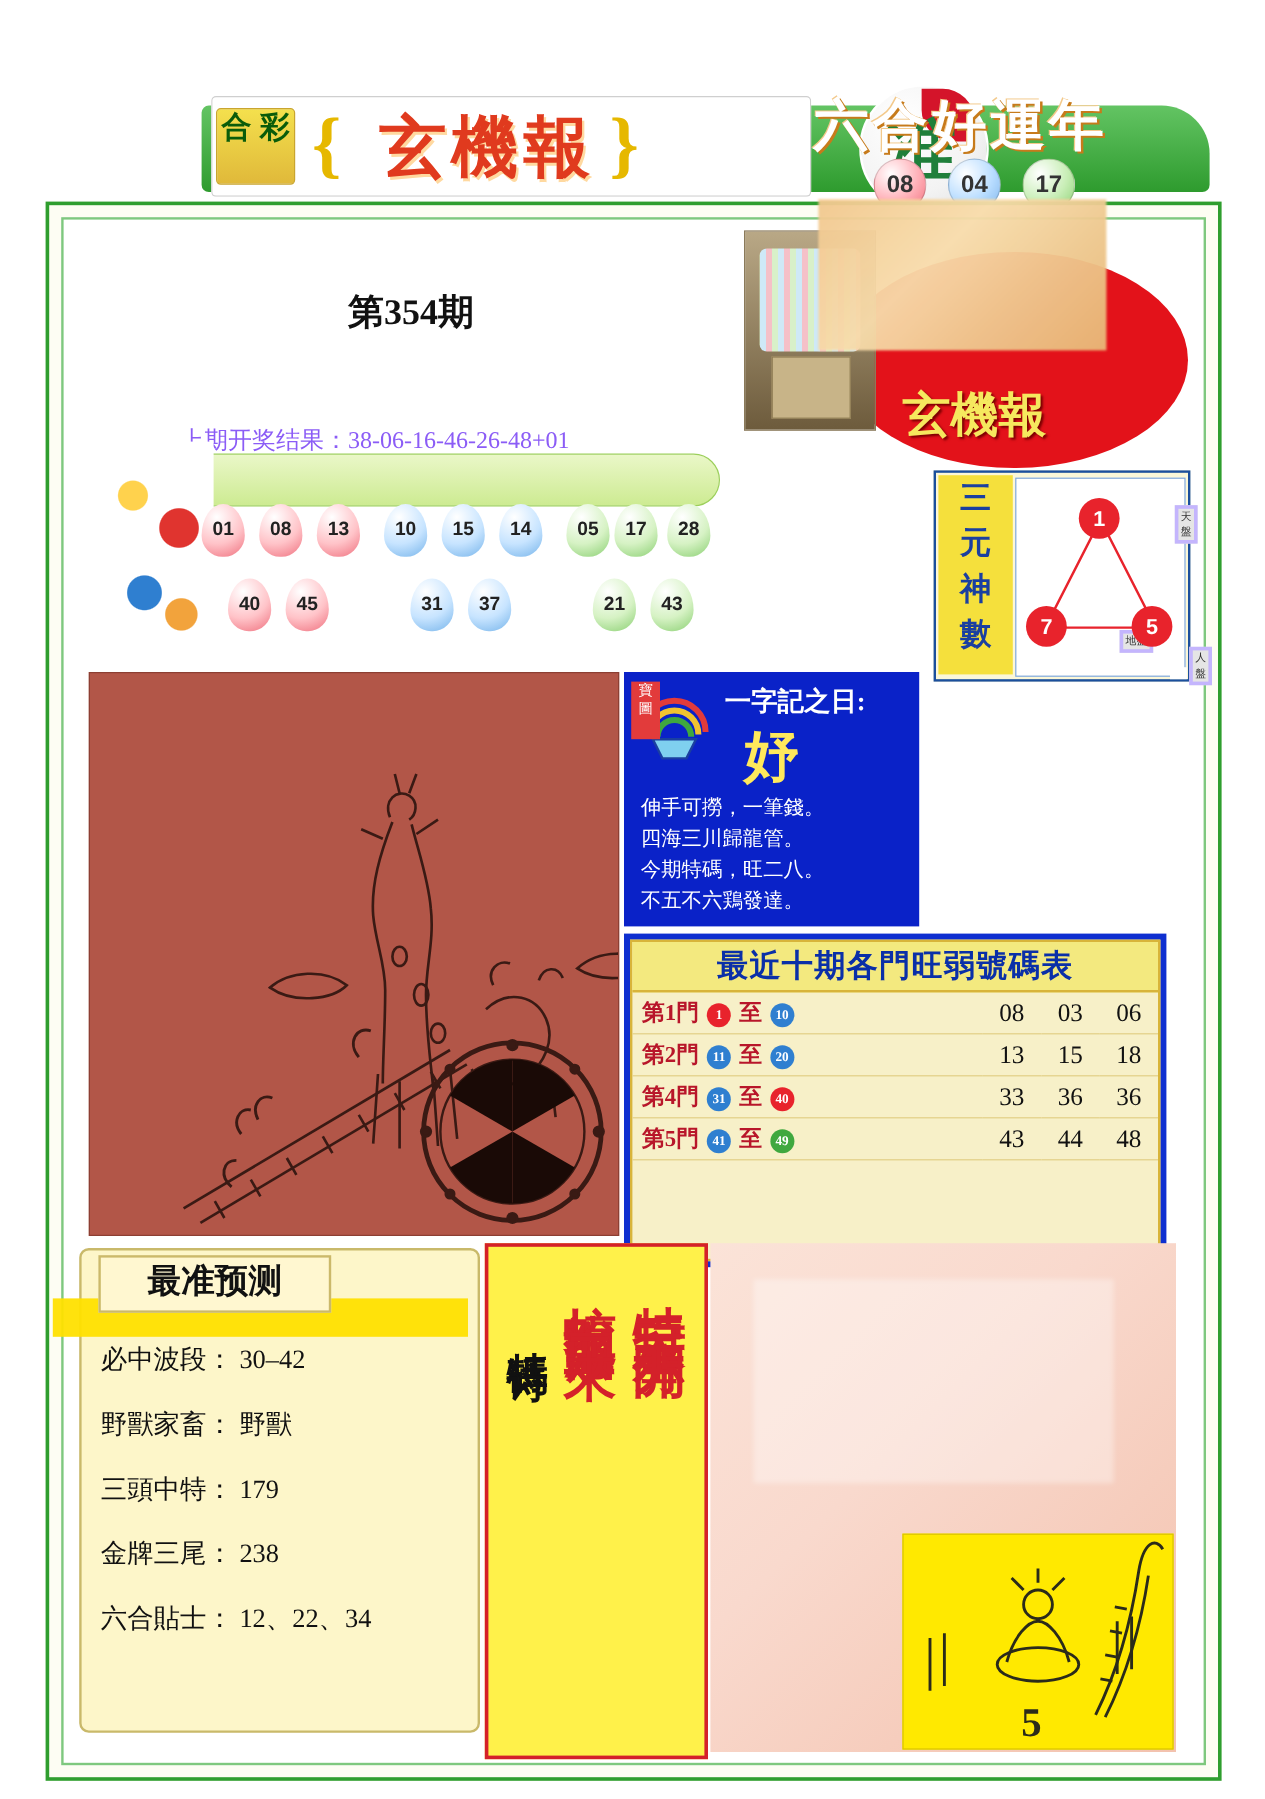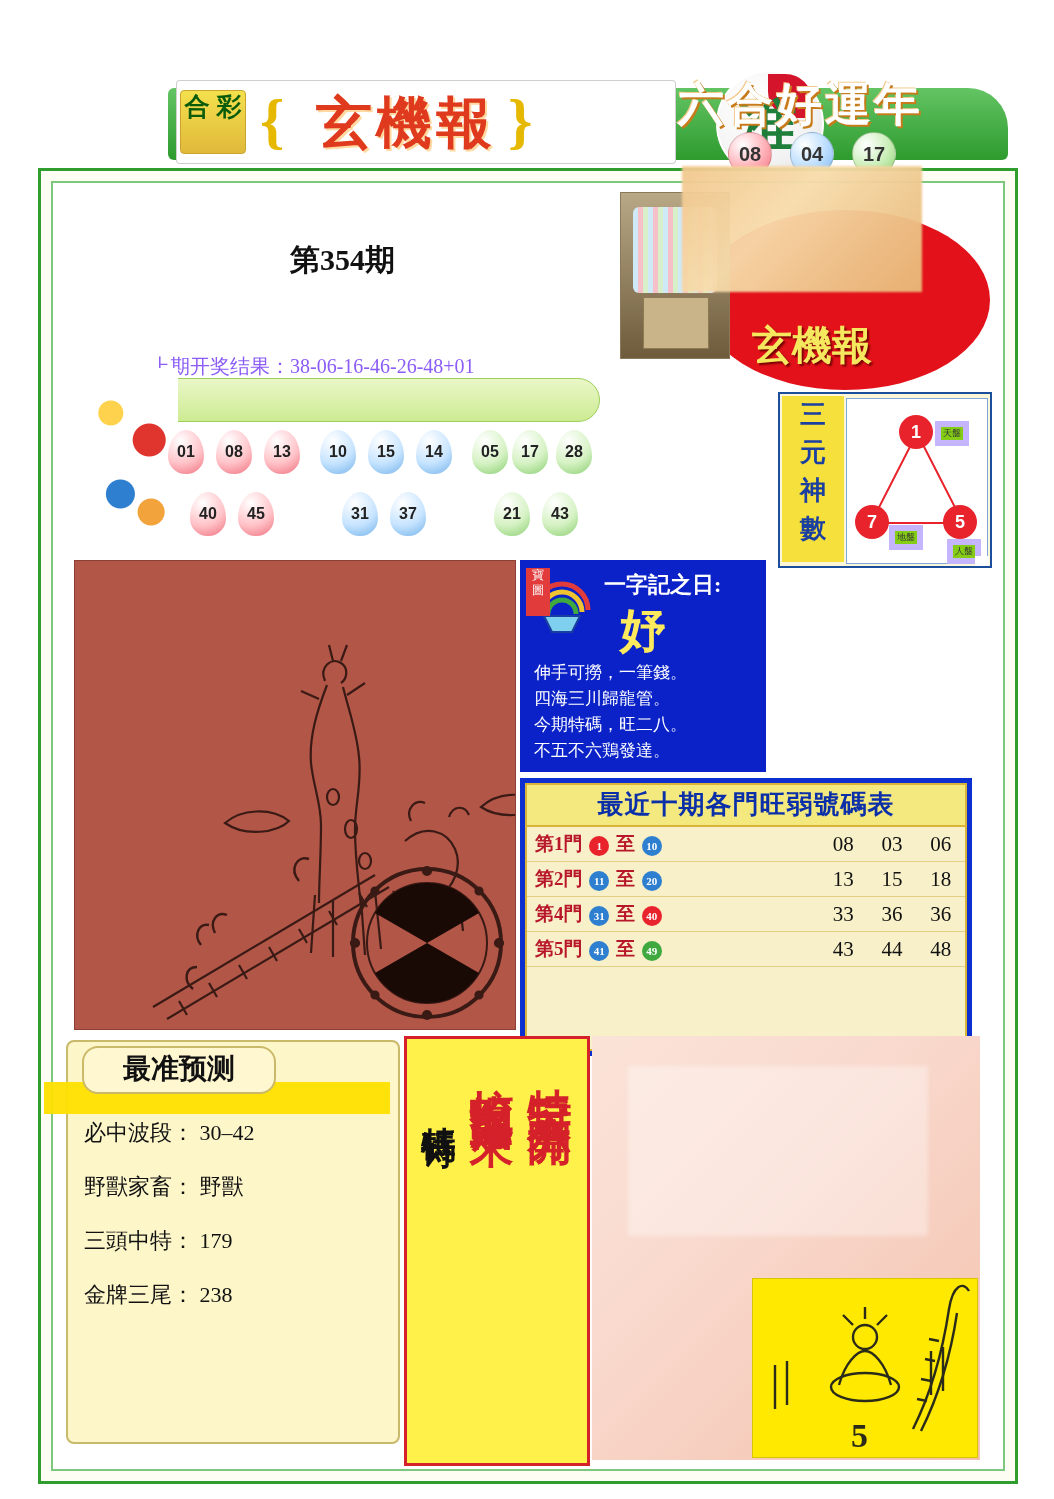--- a/index.html
+++ b/index.html
@@ -60,36 +60,36 @@
      background:linear-gradient(#eaf7c8,#cdeb92);border:1px solid #9ccf5b;border-radius:6px 22px 22px 6px;}
   .zodiac-text{position:absolute;left:160px;top:384px;font-size:25px;font-weight:bold;color:#0c6b0c;
      font-family:"Liberation Serif",serif;}
   .god-img{position:absolute;left:82px;top:368px;width:96px;height:180px;
      background:
       radial-gradient(circle at 30% 25%,#ffd24d 0 12px,transparent 13px),
       radial-gradient(circle at 70% 40%,#e0342f 0 16px,transparent 17px),
       radial-gradient(circle at 40% 70%,#2f7fd0 0 14px,transparent 15px),
       radial-gradient(circle at 72% 80%,#f2a33c 0 13px,transparent 14px),
       linear-gradient(#fff,#fff);}
-  .num-grid{position:absolute;left:168px;top:430px;width:430px;height:110px;}
+  .num-grid{position:absolute;left:168px;top:420px;width:430px;height:110px;}
   .egg{position:absolute;width:36px;height:44px;border-radius:50% 50% 48% 48%/60% 60% 40% 40%;
      text-align:center;font-size:16px;font-weight:bold;color:#222;line-height:44px;}
   .e-red{background:radial-gradient(circle at 35% 25%,#ffffff,#ffc3c8 55%,#ef6f7d);}
   .e-blue{background:radial-gradient(circle at 35% 25%,#ffffff,#c7e4ff 55%,#74b3ea);}
   .e-green{background:radial-gradient(circle at 35% 25%,#ffffff,#d6f2c4 55%,#89cf71);}
 
   
   .sanyuan{position:absolute;left:778px;top:392px;width:210px;height:172px;border:2px solid #1b4f9c;background:#fbf7d8;}
   .sy-left{position:absolute;left:2px;top:2px;width:62px;height:166px;background:#f5e03c;}
   .sy-left span{display:block;font-size:26px;font-weight:bold;color:#1a3fa0;text-align:center;line-height:38px;
      font-family:"Liberation Serif",serif;}
   .sy-right{position:absolute;left:66px;top:4px;width:140px;height:164px;background:#ffffff;border:1px solid #7fa7d8;}
   .sy-ball{position:absolute;width:34px;height:34px;border-radius:50%;background:#e8232c;color:#fff;
      font-size:18px;font-weight:bold;text-align:center;line-height:34px;}
-  .sy-tag{position:absolute;font-size:9px;color:#333;background:#84cc16;border:6px solid #c4b5fd;padding:0 2px;}
+  .sy-tag{position:absolute;font-size:9px;color:#333;background:#e5e5e5;border:3px solid #c4b5fd;padding:0 2px;margin-left:44px;}
 
   
   .illus{position:absolute;left:74px;top:560px;width:440px;height:468px;background:#b25648;border:1px solid #8c3f33;}
   .illus svg{position:absolute;left:0;top:0;}
 
   
   .oneword{position:absolute;left:520px;top:560px;width:246px;height:212px;background:#0a22c8;color:#fff;}
   .ow-title{position:absolute;left:84px;top:10px;font-size:22px;font-weight:bold;font-family:"Liberation Serif",serif;}
   .ow-char{position:absolute;left:0;top:40px;width:246px;text-align:center;font-size:46px;font-weight:bold;color:#ffe95c;
      font-family:"Liberation Serif",serif;}
@@ -110,21 +110,21 @@
   table.mm td.lbl{color:#b8162a;font-weight:bold;font-size:19px;text-align:left;padding-left:8px;white-space:nowrap;}
   .mini{display:inline-block;width:20px;height:20px;border-radius:50%;font-size:11px;line-height:20px;text-align:center;
      color:#fff;vertical-align:middle;margin:0 2px;}
   .mini.r{background:#e8232c;}
   .mini.b{background:#2f7fd0;}
   .mini.g{background:#3fa83f;}
 
   
   .pred{position:absolute;left:66px;top:1040px;width:330px;height:400px;background:#fdf6c9;border:2px solid #c9b96a;border-radius:8px;}
   .pred-title{position:absolute;left:82px;top:1046px;width:190px;height:44px;background:#fff7d0;border:2px solid #cbb96a;
-     border-radius:16px;}
+     border-radius:0;}
   .pred-title span{display:block;text-align:center;font-size:28px;font-weight:bold;color:#111;line-height:42px;
      font-family:"Liberation Serif",serif;}
   .pred-rows{position:absolute;left:84px;top:1106px;width:300px;}
   .pred-rows .row{font-size:22px;line-height:54px;color:#111;font-family:"Liberation Serif",serif;white-space:nowrap;}
   .shuang{display:inline-block;width:34px;height:30px;border-radius:50%;background:radial-gradient(circle at 35% 28%,#fff,#ffc2c8 55%,#ef6f7d);
      text-align:center;line-height:30px;font-size:16px;font-weight:bold;color:#222;vertical-align:middle;}
   .yellow-smear{position:absolute;left:44px;top:1082px;width:346px;height:32px;background:#ffe000;opacity:.95;}
 
   
   .poem{position:absolute;left:404px;top:1036px;width:180px;height:424px;background:#fff14a;border:3px solid #d4212a;}
@@ -371,20 +371,24 @@
       <span>野獸</span>
     </div>
     <div class="row">
       <span>三頭中特：</span>
       <span>179</span>
     </div>
     <div class="row">
       <span>金牌三尾：</span>
       <span>238</span>
     </div>
+    <div class="row">
+      <span>六合貼士：</span>
+      <span>12、22、34</span>
+    </div>
   </div>
 
   <div class="poem">
     <div class="poem-v poem-red" style="right:8px;">特定三六不分開</div>
     <div class="poem-v poem-red" style="right:66px;">蛟龍出海四二來</div>
     <div class="poem-v poem-blk" style="right:126px;top:60px;">特碼诗</div>
   </div>
 
   <div class="pink">
     <div class="pink-inner"></div>

